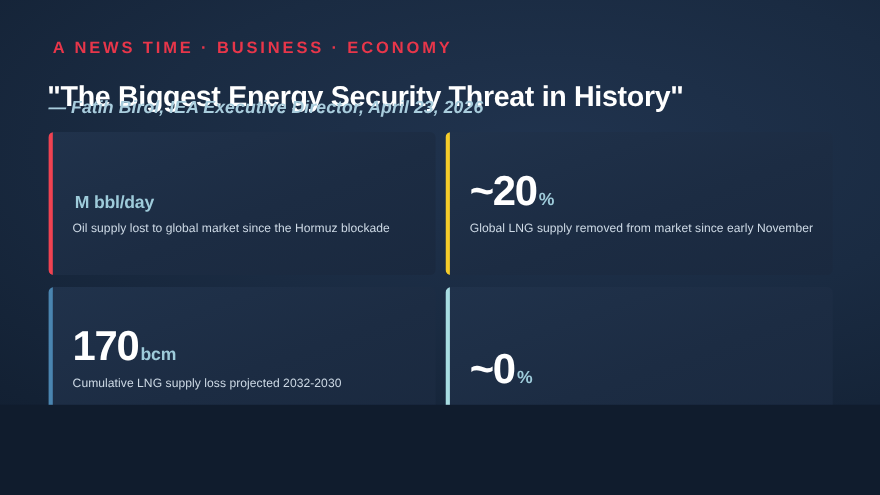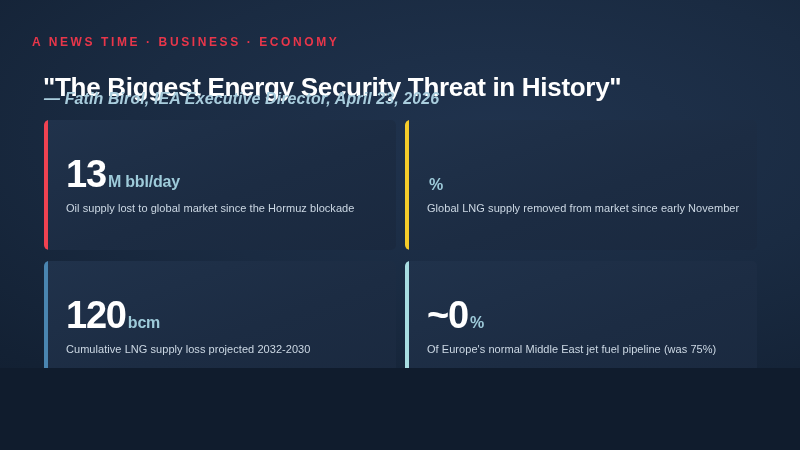--- a/index.html
+++ b/index.html
@@ -39,23 +39,23 @@
   .content {
     position: absolute;
     left: 0;
     top: 0;
     width: 800px;
     padding: 0;
   }
 
   .kicker {
     position: absolute;
-    left: 32px;
+    left: 48px;
     top: 35px;
-    font-size: 12px;
+    font-size: 15px;
     font-weight: bold;
     letter-spacing: 2.6px;
     color: #e8364a;
     text-transform: uppercase;
     white-space: nowrap;
   }
 
   .headline {
     position: absolute;
     left: 43px;
@@ -161,56 +161,55 @@
     <h1 class="headline">"The Biggest Energy Security Threat in History"</h1>
 
     <div class="attribution">— Fatih Birol, IEA Executive Director, April 23, 2026</div>
 
     <div class="card-grid">
 
       <div class="card">
         <div class="card-accent" style="background: rgb(240, 66, 81);"></div>
         <div class="card-body">
           <div class="stat-line">
-            <span class="stat-value">13</span>
             <span class="stat-unit">M bbl/day</span>
           </div>
           <div class="stat-label">Oil supply lost to global market since the Hormuz blockade</div>
         </div>
       </div>
 
       <div class="card">
         <div class="card-accent" style="background: rgb(245, 204, 42);"></div>
         <div class="card-body">
           <div class="stat-line">
+            <span class="stat-value">~20</span>
             <span class="stat-unit">%</span>
           </div>
           <div class="stat-label">Global LNG supply removed from market since early November</div>
         </div>
       </div>
 
       <div class="card">
         <div class="card-accent" style="background: rgb(74, 133, 176);"></div>
         <div class="card-body">
           <div class="stat-line">
-            <span class="stat-value">120</span>
+            <span class="stat-value">170</span>
             <span class="stat-unit">bcm</span>
           </div>
           <div class="stat-label">Cumulative LNG supply loss projected 2032-2030</div>
         </div>
       </div>
 
       <div class="card">
         <div class="card-accent" style="background: rgb(168, 221, 226);"></div>
         <div class="card-body">
           <div class="stat-line">
             <span class="stat-value">~0</span>
             <span class="stat-unit">%</span>
           </div>
-          <div class="stat-label">Of Europe's normal Middle East jet fuel pipeline (was 75%)</div>
         </div>
       </div>
 
     </div>
   </div>
 
   <div class="bottom-band"></div>
 
 </div>
 

